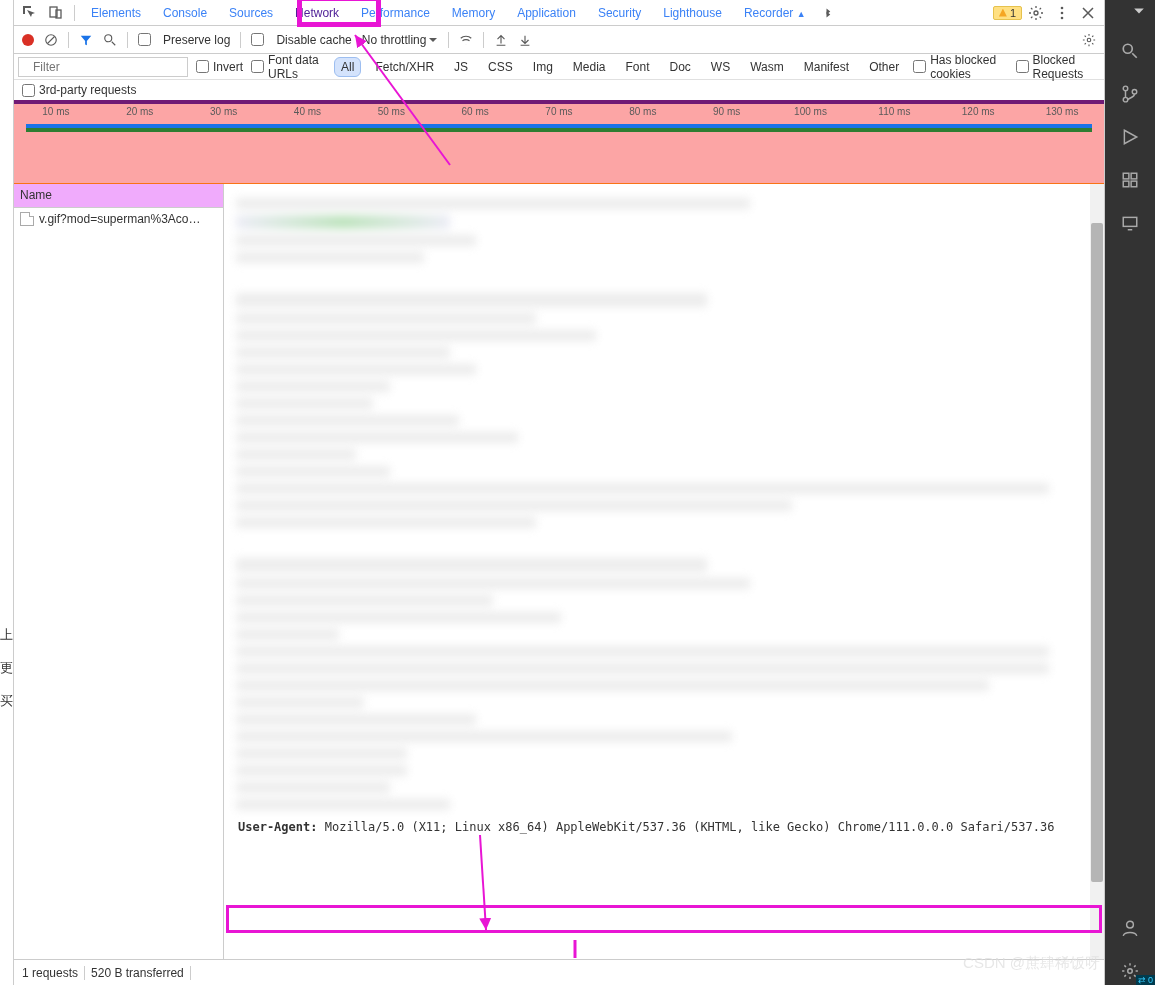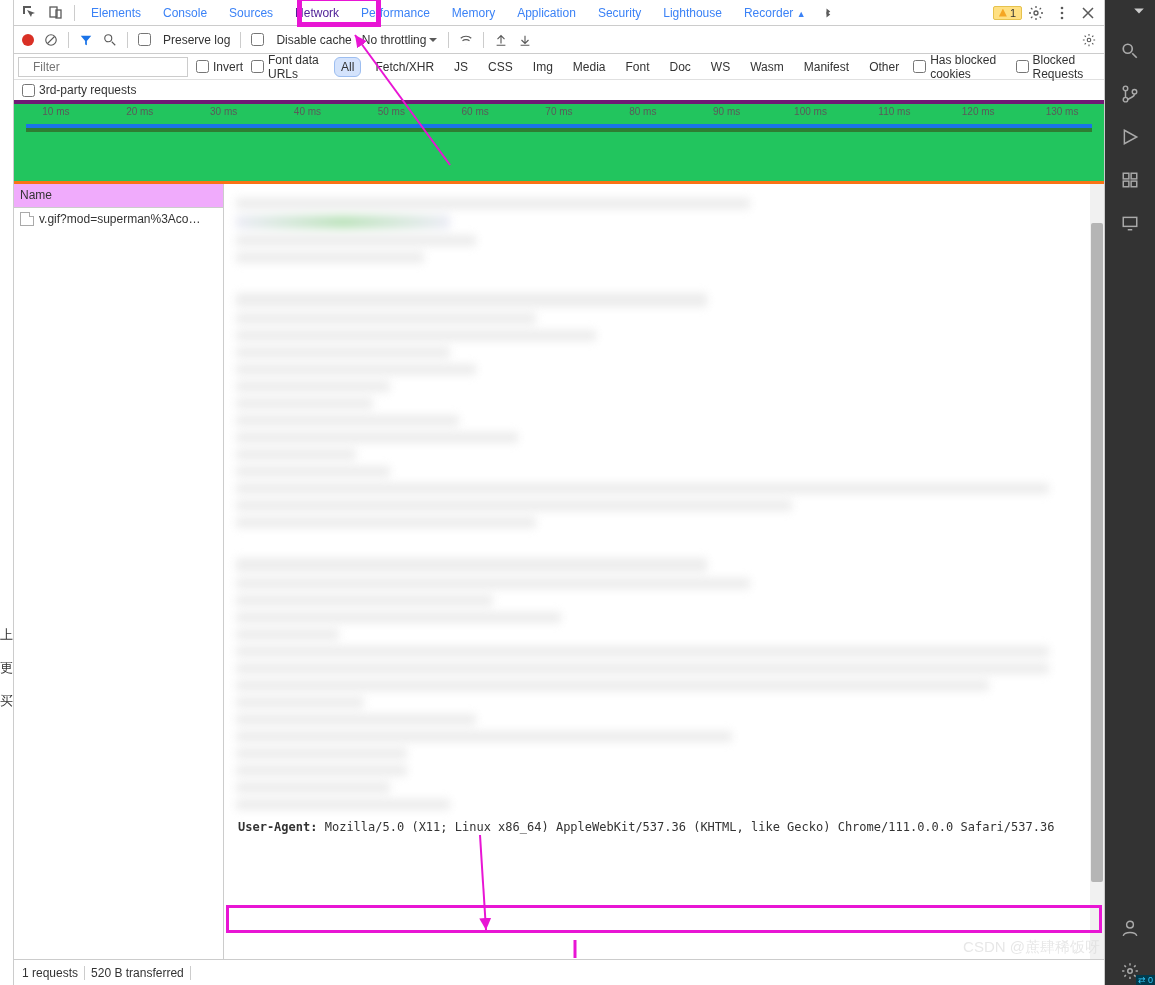--- a/index.html
+++ b/index.html
@@ -30,21 +30,21 @@
 .toolbar2 svg.caret { width: 10px; height: 10px; fill: #5a5a5a; }
 .toolbar3 { display: flex; align-items: center; height: 26px; border-bottom: 1px solid #e0e0e0; padding: 0 4px; gap: 8px; font-size: 12px; }
 .toolbar3 input.filter { border: 1px solid #ccc; padding: 2px 14px; width: 170px; height: 20px; font-size: 12px; }
 .toolbar3 .chk { display: flex; align-items: center; gap: 4px; }
 .toolbar3 .chk input { width: 13px; height: 13px; }
 .toolbar3 .ftab { padding: 3px 6px; color: #333; font-size: 12px; cursor: pointer; }
 .toolbar3 .ftab.active { background: #d4e3fc; border: 1px solid #9dbef0; border-radius: 6px; padding: 2px 6px; }
 .toolbar4 { display: flex; align-items: center; height: 24px; border-bottom: 4px solid #701a75; padding: 0 8px; }
 .toolbar4 .chk { display: flex; align-items: center; gap: 4px; }
 .toolbar4 .chk input { width: 13px; height: 13px; }
-.timeline { height: 80px; border-bottom: 3px solid #f97316; position: relative; background: #22c55e; }
+.timeline { height: 80px; border-bottom: 1px solid #f97316; position: relative; background: #fca5a5; }
 .timeline .ruler { display: flex; font-size: 10px; color: #5a5a5a; padding: 2px 0; }
 .timeline .ruler span { flex: 1; text-align: center; }
 .timeline .bar1 { position: absolute; top: 20px; left: 12px; right: 12px; height: 4px; background: #1a73e8; }
 .timeline .bar2 { position: absolute; top: 24px; left: 12px; right: 12px; height: 4px; background: #2e7d32; }
 .content { flex: 1; display: flex; overflow: hidden; position: relative; }
 .reqlist { width: 210px; border-right: 1px solid #ccc; display: flex; flex-direction: column; }
 .reqlist .hdr { height: 24px; border-bottom: 1px solid #ccc; padding: 4px 6px; font-size: 12px; background: #f0abfc; }
 .reqlist .row { display: flex; align-items: center; padding: 4px 6px; gap: 5px; font-size: 12px; cursor: pointer; }
 .reqlist .row .fileicon { width: 14px; height: 14px; border: 1px solid #aaa; position: relative; }
 .reqlist .row .fileicon::after { content: ""; position: absolute; top: -1px; right: -1px; width: 4px; height: 4px; border-left: 1px solid #aaa; border-bottom: 1px solid #aaa; background: #fff; }
@@ -52,21 +52,21 @@
 .blurred { filter: blur(4px); opacity: 0.55; }
 .blurblock { background: #ddd; height: 11px; border-radius: 1px; margin: 6px 0; }
 .ua-line { font-family: Menlo, Consolas, monospace; font-size: 12px; color: #333; padding: 4px 2px; }
 .ua-line b { font-weight: bold; }
 .ua-box { border: 3px solid #e815d4; position: absolute; bottom: 26px; left: 212px; right: 2px; height: 28px; pointer-events: none; z-index: 40; }
 .statusbar { height: 26px; border-top: 1px solid #ccc; display: flex; align-items: center; padding: 0 8px; gap: 6px; font-size: 12px; color: #333; }
 .statusbar .sep { width: 1px; height: 14px; background: #ccc; }
 .scrollbar { position: absolute; right: 0; top: 0; bottom: 0; width: 14px; background: #f1f1f1; }
 .scrollbar .thumb { position: absolute; width: 12px; left: 1px; background: #b5b5b5; top: 5%; height: 85%; border-radius: 2px; }
 .arrow-svg { position: absolute; pointer-events: none; z-index: 60; }
-.watermark { position: absolute; bottom: 28px; right: 55px; color: #ddd; font-size: 15px; opacity: 0.7; font-family: Arial; z-index: 70; }
+.watermark { position: absolute; bottom: 12px; right: 55px; color: #ddd; font-size: 15px; opacity: 0.7; font-family: Arial; z-index: 70; }
 </style>
 </head>
 <body>
 
 <div class="app">
   <div class="left-edge">
     <span>上</span>
     <span>更</span>
     <span>买</span>
   </div>

